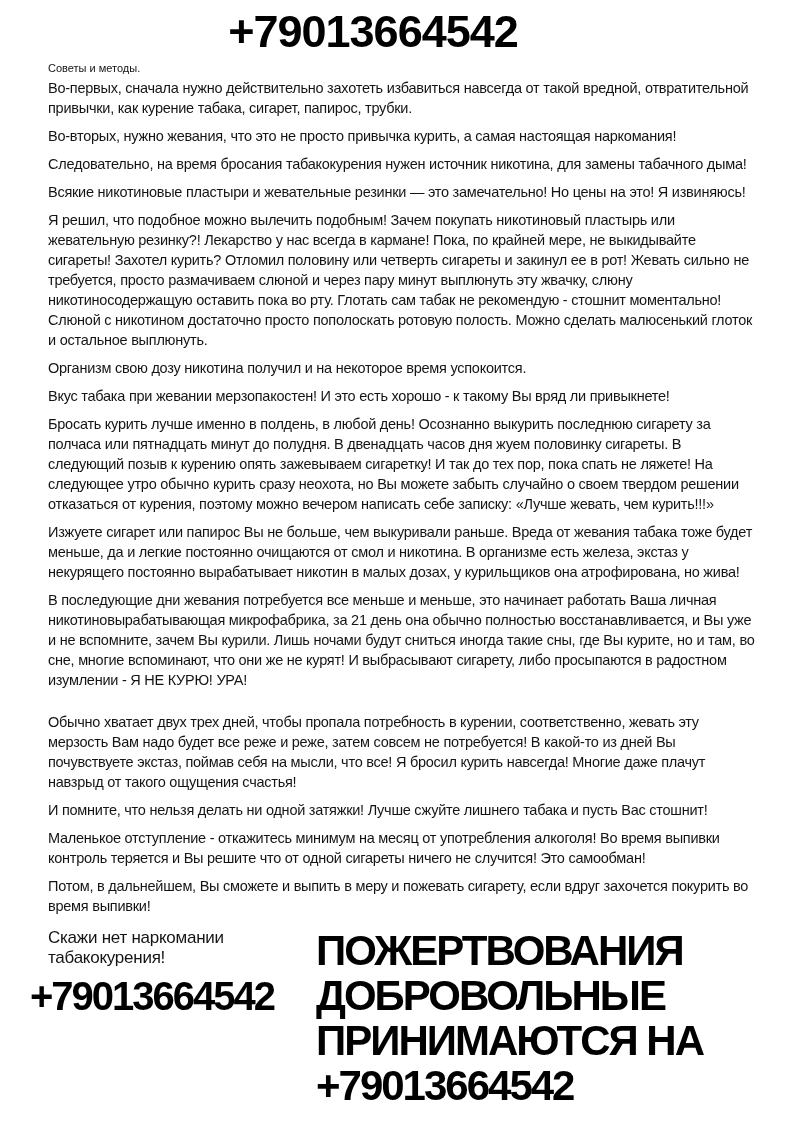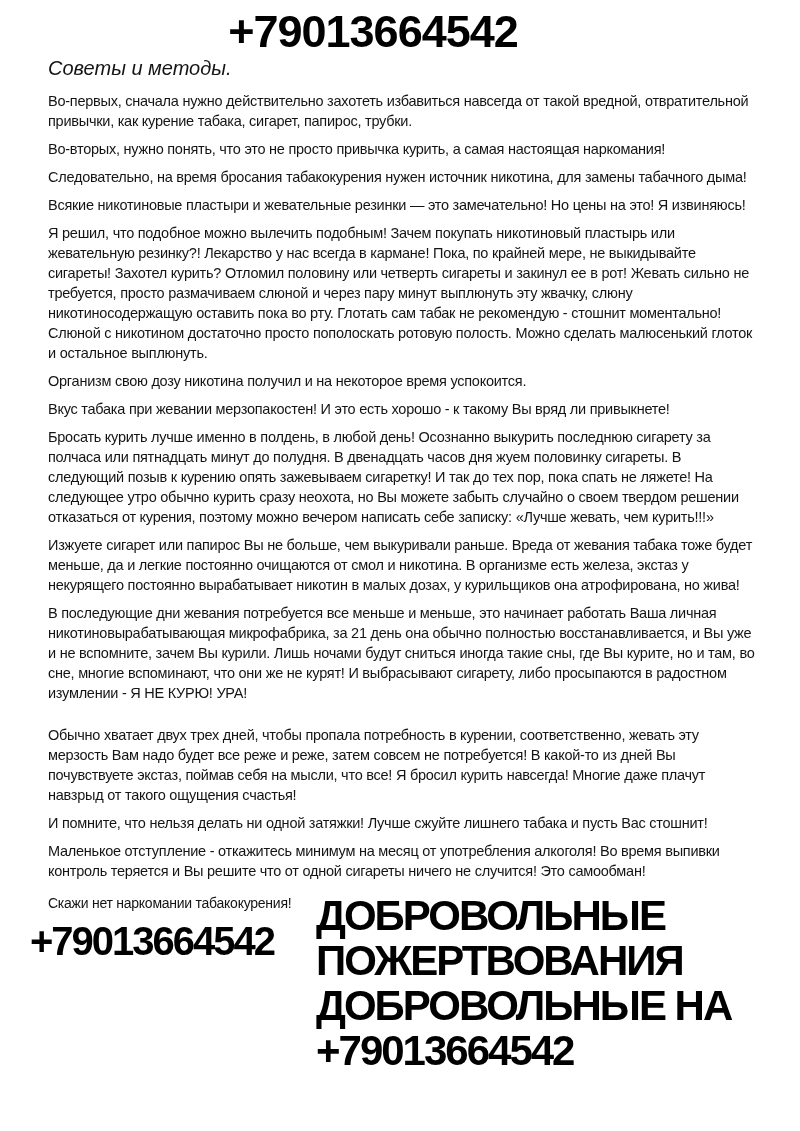--- a/index.html
+++ b/index.html
@@ -24,27 +24,25 @@
     text-align: center;
     font-size: 45px;
     line-height: 48px;
     font-weight: 700;
     letter-spacing: -1px;
     color: #000000;
     white-space: nowrap;
   }
   .doc-title {
     margin-top: 2px;
-    font-size: 20px;
+    font-size: 11px;
     line-height: 20px;
-    font-style: italic;
   }
   .body-text {
     width: 708px;
-    margin-top: 13px;
     font-size: 14.5px;
     line-height: 20px;
     letter-spacing: -0.25px;
   }
   .body-text p.para {
     margin: 0 0 8px 0;
   }
   .body-text.continued {
     margin-top: 22px;
   }
@@ -52,21 +50,21 @@
     display: flex;
     flex-direction: row;
     align-items: flex-start;
     margin-top: 12px;
   }
   .footer-left {
     width: 268px;
     flex: 0 0 268px;
   }
   .slogan {
-    font-size: 14px;
+    font-size: 17px;
     line-height: 20px;
     letter-spacing: -0.25px;
   }
   .footer-phone {
     margin-left: -18px;
     margin-top: 6px;
     font-size: 40px;
     font-weight: 700;
     letter-spacing: -2px;
     color: #000000;
@@ -88,43 +86,44 @@
 <body>
 
 <div class="page">
 
   <div class="top-phone">+79013664542</div>
 
   <div class="doc-title">Советы и методы.</div>
 
   <div class="body-text">
       <p class="para">Во-первых, сначала нужно действительно захотеть избавиться навсегда от такой вредной, отвратительной привычки, как курение табака, сигарет, папирос, трубки.</p>
-      <p class="para">Во-вторых, нужно понять, что это не просто привычка курить, а самая настоящая наркомания!</p>
+      <p class="para">Во-вторых, нужно жевания, что это не просто привычка курить, а самая настоящая наркомания!</p>
       <p class="para">Следовательно, на время бросания табакокурения нужен источник никотина, для замены табачного дыма!</p>
       <p class="para">Всякие никотиновые пластыри и жевательные резинки — это замечательно! Но цены на это! Я извиняюсь!</p>
       <p class="para">Я решил, что подобное можно вылечить подобным! Зачем покупать никотиновый пластырь или жевательную резинку?! Лекарство у нас всегда в кармане! Пока, по крайней мере, не выкидывайте сигареты! Захотел курить? Отломил половину или четверть сигареты и закинул ее в рот! Жевать сильно не требуется, просто размачиваем слюной и через пару минут выплюнуть эту жвачку, слюну никотиносодержащую оставить пока во рту. Глотать сам табак не рекомендую - стошнит моментально! Слюной с никотином достаточно просто пополоскать ротовую полость. Можно сделать малюсенький глоток и остальное выплюнуть.</p>
       <p class="para">Организм свою дозу никотина получил и на некоторое время успокоится.</p>
       <p class="para">Вкус табака при жевании мерзопакостен! И это есть хорошо - к такому Вы вряд ли привыкнете!</p>
       <p class="para">Бросать курить лучше именно в полдень, в любой день! Осознанно выкурить последнюю сигарету за полчаса или пятнадцать минут до полудня. В двенадцать часов дня жуем половинку сигареты. В следующий позыв к курению опять зажевываем сигаретку! И так до тех пор, пока спать не ляжете! На следующее утро обычно курить сразу неохота, но Вы можете забыть случайно о своем твердом решении отказаться от курения, поэтому можно вечером написать себе записку: «Лучше жевать, чем курить!!!»</p>
       <p class="para">Изжуете сигарет или папирос Вы не больше, чем выкуривали раньше. Вреда от жевания табака тоже будет меньше, да и легкие постоянно очищаются от смол и никотина. В организме есть железа, экстаз у некурящего постоянно вырабатывает никотин в малых дозах, у курильщиков она атрофирована, но жива!</p>
       <p class="para">В последующие дни жевания потребуется все меньше и меньше, это начинает работать Ваша личная никотиновырабатывающая микрофабрика, за 21 день она обычно полностью восстанавливается, и Вы уже и не вспомните, зачем Вы курили. Лишь ночами будут сниться иногда такие сны, где Вы курите, но и там, во сне, многие вспоминают, что они же не курят! И выбрасывают сигарету, либо просыпаются в радостном изумлении - Я НЕ КУРЮ! УРА!</p>
     </div>
 
   <div class="body-text continued">
       <p class="para">Обычно хватает двух трех дней, чтобы пропала потребность в курении, соответственно, жевать эту мерзость Вам надо будет все реже и реже, затем совсем не потребуется! В какой-то из дней Вы почувствуете экстаз, поймав себя на мысли, что все! Я бросил курить навсегда! Многие даже плачут навзрыд от такого ощущения счастья!</p>
       <p class="para">И помните, что нельзя делать ни одной затяжки! Лучше сжуйте лишнего табака и пусть Вас стошнит!</p>
       <p class="para">Маленькое отступление - откажитесь минимум на месяц от употребления алкоголя! Во время выпивки контроль теряется и Вы решите что от одной сигареты ничего не случится! Это самообман!</p>
+      <p class="para">Потом, в дальнейшем, Вы сможете и выпить в меру и пожевать сигарету, если вдруг захочется покурить во время выпивки!</p>
     </div>
 
   <div class="footer">
     <div class="footer-left">
       <div class="slogan">Скажи нет наркомании табакокурения!</div>
       <div class="footer-phone">+79013664542</div>
     </div>
     <div class="donation">
+        <div class="donation-line">ПОЖЕРТВОВАНИЯ</div>
         <div class="donation-line">ДОБРОВОЛЬНЫЕ</div>
-        <div class="donation-line">ПОЖЕРТВОВАНИЯ</div>
-        <div class="donation-line">ДОБРОВОЛЬНЫЕ НА</div>
+        <div class="donation-line">ПРИНИМАЮТСЯ НА</div>
         <div class="donation-line">+79013664542</div>
       </div>
   </div>
 
 </div>
 
 </body></html>

